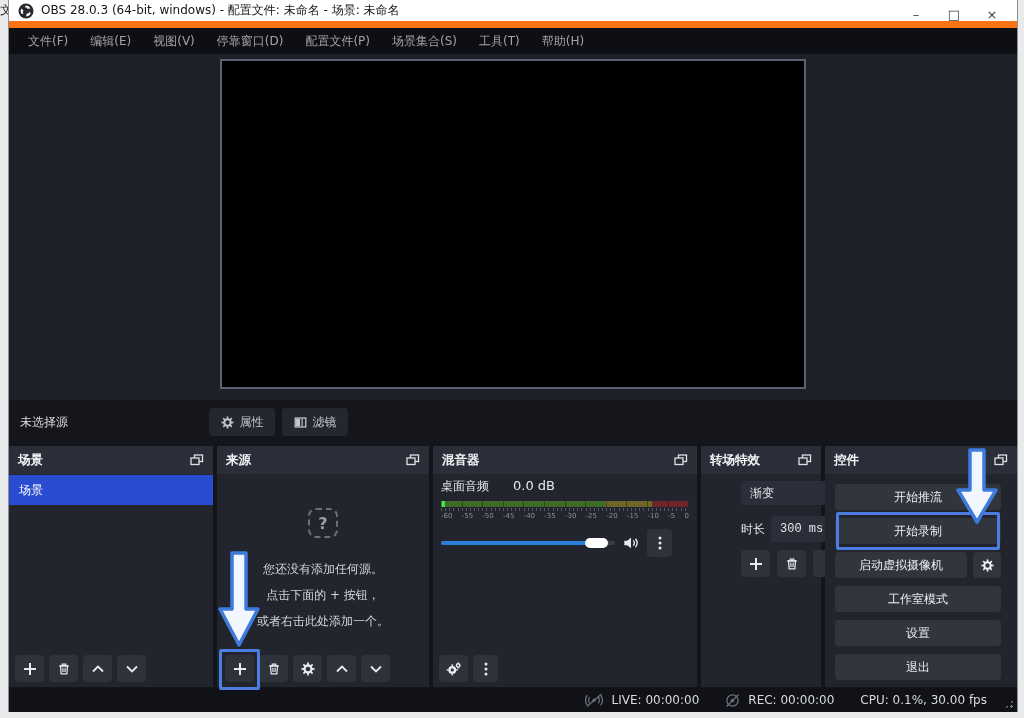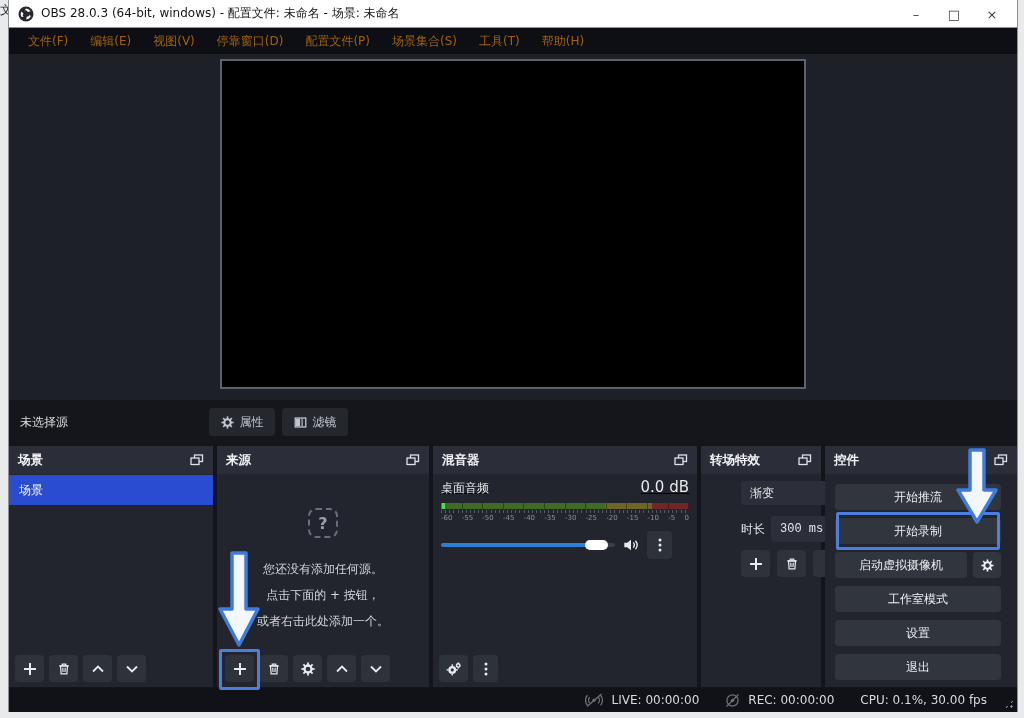--- a/index.html
+++ b/index.html
@@ -3,29 +3,29 @@
 <meta charset="utf-8">
 <style>
   * { margin:0; padding:0; box-sizing:border-box; }
   html,body { width:1024px; height:718px; background:#e9eaec; font-family:"DejaVu Sans",sans-serif; overflow:hidden; }
   .page { position:relative; width:1024px; height:718px; }
   .bg-artifact { position:absolute; left:0; top:2px; font-size:12px; color:#222; }
 
   .window { position:absolute; left:8px; top:0; width:1010px; height:712px; background:#14151a; border:1px solid #8f9094; border-top:none; }
 
   
-  .titlebar { position:absolute; left:0; top:0; width:100%; height:28px; background:#ffffff; display:flex; align-items:center; padding-left:9px; border-bottom:1px solid #f97316; }
+  .titlebar { position:absolute; left:0; top:0; width:100%; height:28px; background:#ffffff; display:flex; align-items:center; padding-left:9px; border-bottom:7px solid #f97316; }
   .obs-logo { width:16px; height:16px; margin-right:7px; flex:0 0 auto; }
   .title-text { font-size:12px; color:#161616; white-space:nowrap; }
   .win-controls { position:absolute; right:6px; top:0; height:28px; display:flex; }
   .win-btn { width:38px; height:28px; display:flex; align-items:center; justify-content:center; font-size:13px; color:#3c3c3c; }
 
   
   .menubar { position:absolute; left:0; top:28px; width:100%; height:26px; background:#0e0f14; display:flex; align-items:center; padding-left:8px; }
-  .menu-item { font-size:12px; color:#a16207; padding:0 11px; line-height:26px; white-space:nowrap; }
+  .menu-item { font-size:12px; color:#a3a3a3; padding:0 11px; line-height:26px; white-space:nowrap; }
 
   
   .preview { position:absolute; left:0; top:54px; width:100%; height:346px; background:#1d2026; }
   .canvas { position:absolute; left:50%; transform:translateX(-50%); top:5px; width:586px; height:330px; background:#000; border:2px solid #5b6170; }
 
   
   .srcbar { position:absolute; left:0; top:401px; width:100%; height:42px; background:#15161b; }
   .srcbar-label { position:absolute; left:11px; top:13px; font-size:12px; color:#dcdee1; }
   .srcbar-btn { position:absolute; top:7px; height:28px; background:#25272e; border-radius:4px; display:flex; align-items:center; justify-content:center; gap:6px; font-size:12px; color:#c3c7cd; }
   .btn-props { left:200px; width:66px; }
@@ -44,23 +44,23 @@
   .dock-toolbar { position:absolute; left:6px; bottom:5px; display:flex; gap:5px; }
   .tbtn { width:29px; height:27px; background:#2e323b; border-radius:4px; display:flex; align-items:center; justify-content:center; color:#e8eaee; }
 
   
   .empty-state { position:absolute; left:0; top:62px; width:100%; display:flex; flex-direction:column; align-items:center; }
   .qbox { width:30px; height:30px; border:2px dashed #696e78; border-radius:8px; display:flex; align-items:center; justify-content:center; font-size:16px; font-weight:bold; color:#9aa0a9; margin-bottom:18px; }
   .empty-line { font-size:12px; color:#d3d6da; line-height:26px; white-space:nowrap; }
 
   
   .mixer-body { position:absolute; left:8px; top:32px; width:248px; }
-  .mixer-row1 { display:flex; justify-content:space-between; align-items:baseline;text-decoration:underline; }
+  .mixer-row1 { display:flex; align-items:baseline; }
   .mixer-name { font-size:12px; color:#e6e8ea; }
-  .mixer-db { font-size:15px; color:#e6e8ea; }
+  .mixer-db { font-size:13px; color:#e6e8ea;padding-left:24px; }
   .meter { margin-top:6px; height:6px; position:relative;
     background:linear-gradient(90deg,#3f6b27 0%,#3f6b27 66%,#6e6526 66%,#6e6526 85%,#702629 85%,#702629 100%); }
   .meter::before { content:""; position:absolute; left:0; top:0; width:4px; height:100%; background:#46e24a; }
   .meter::after { content:""; position:absolute; inset:0; background:repeating-linear-gradient(90deg,rgba(0,0,0,.35) 0 1px,transparent 1px 20.6px); }
   .ruler { margin-top:1px; height:3px; background:repeating-linear-gradient(90deg,#555a63 0 1px,transparent 1px 4.13px); }
   .ticks { display:flex; justify-content:space-between; margin-top:1px; }
   .ticks span { font-size:7px; color:#8b9099; }
   .vol-row { margin-top:9px; display:flex; align-items:center; gap:8px; }
   .vol-track { position:relative; width:174px; height:4px; background:#3a3e47; border-radius:2px; }
   .vol-fill { position:absolute; left:0; top:0; height:4px; width:88%; background:#2a7fd6; border-radius:2px; }

